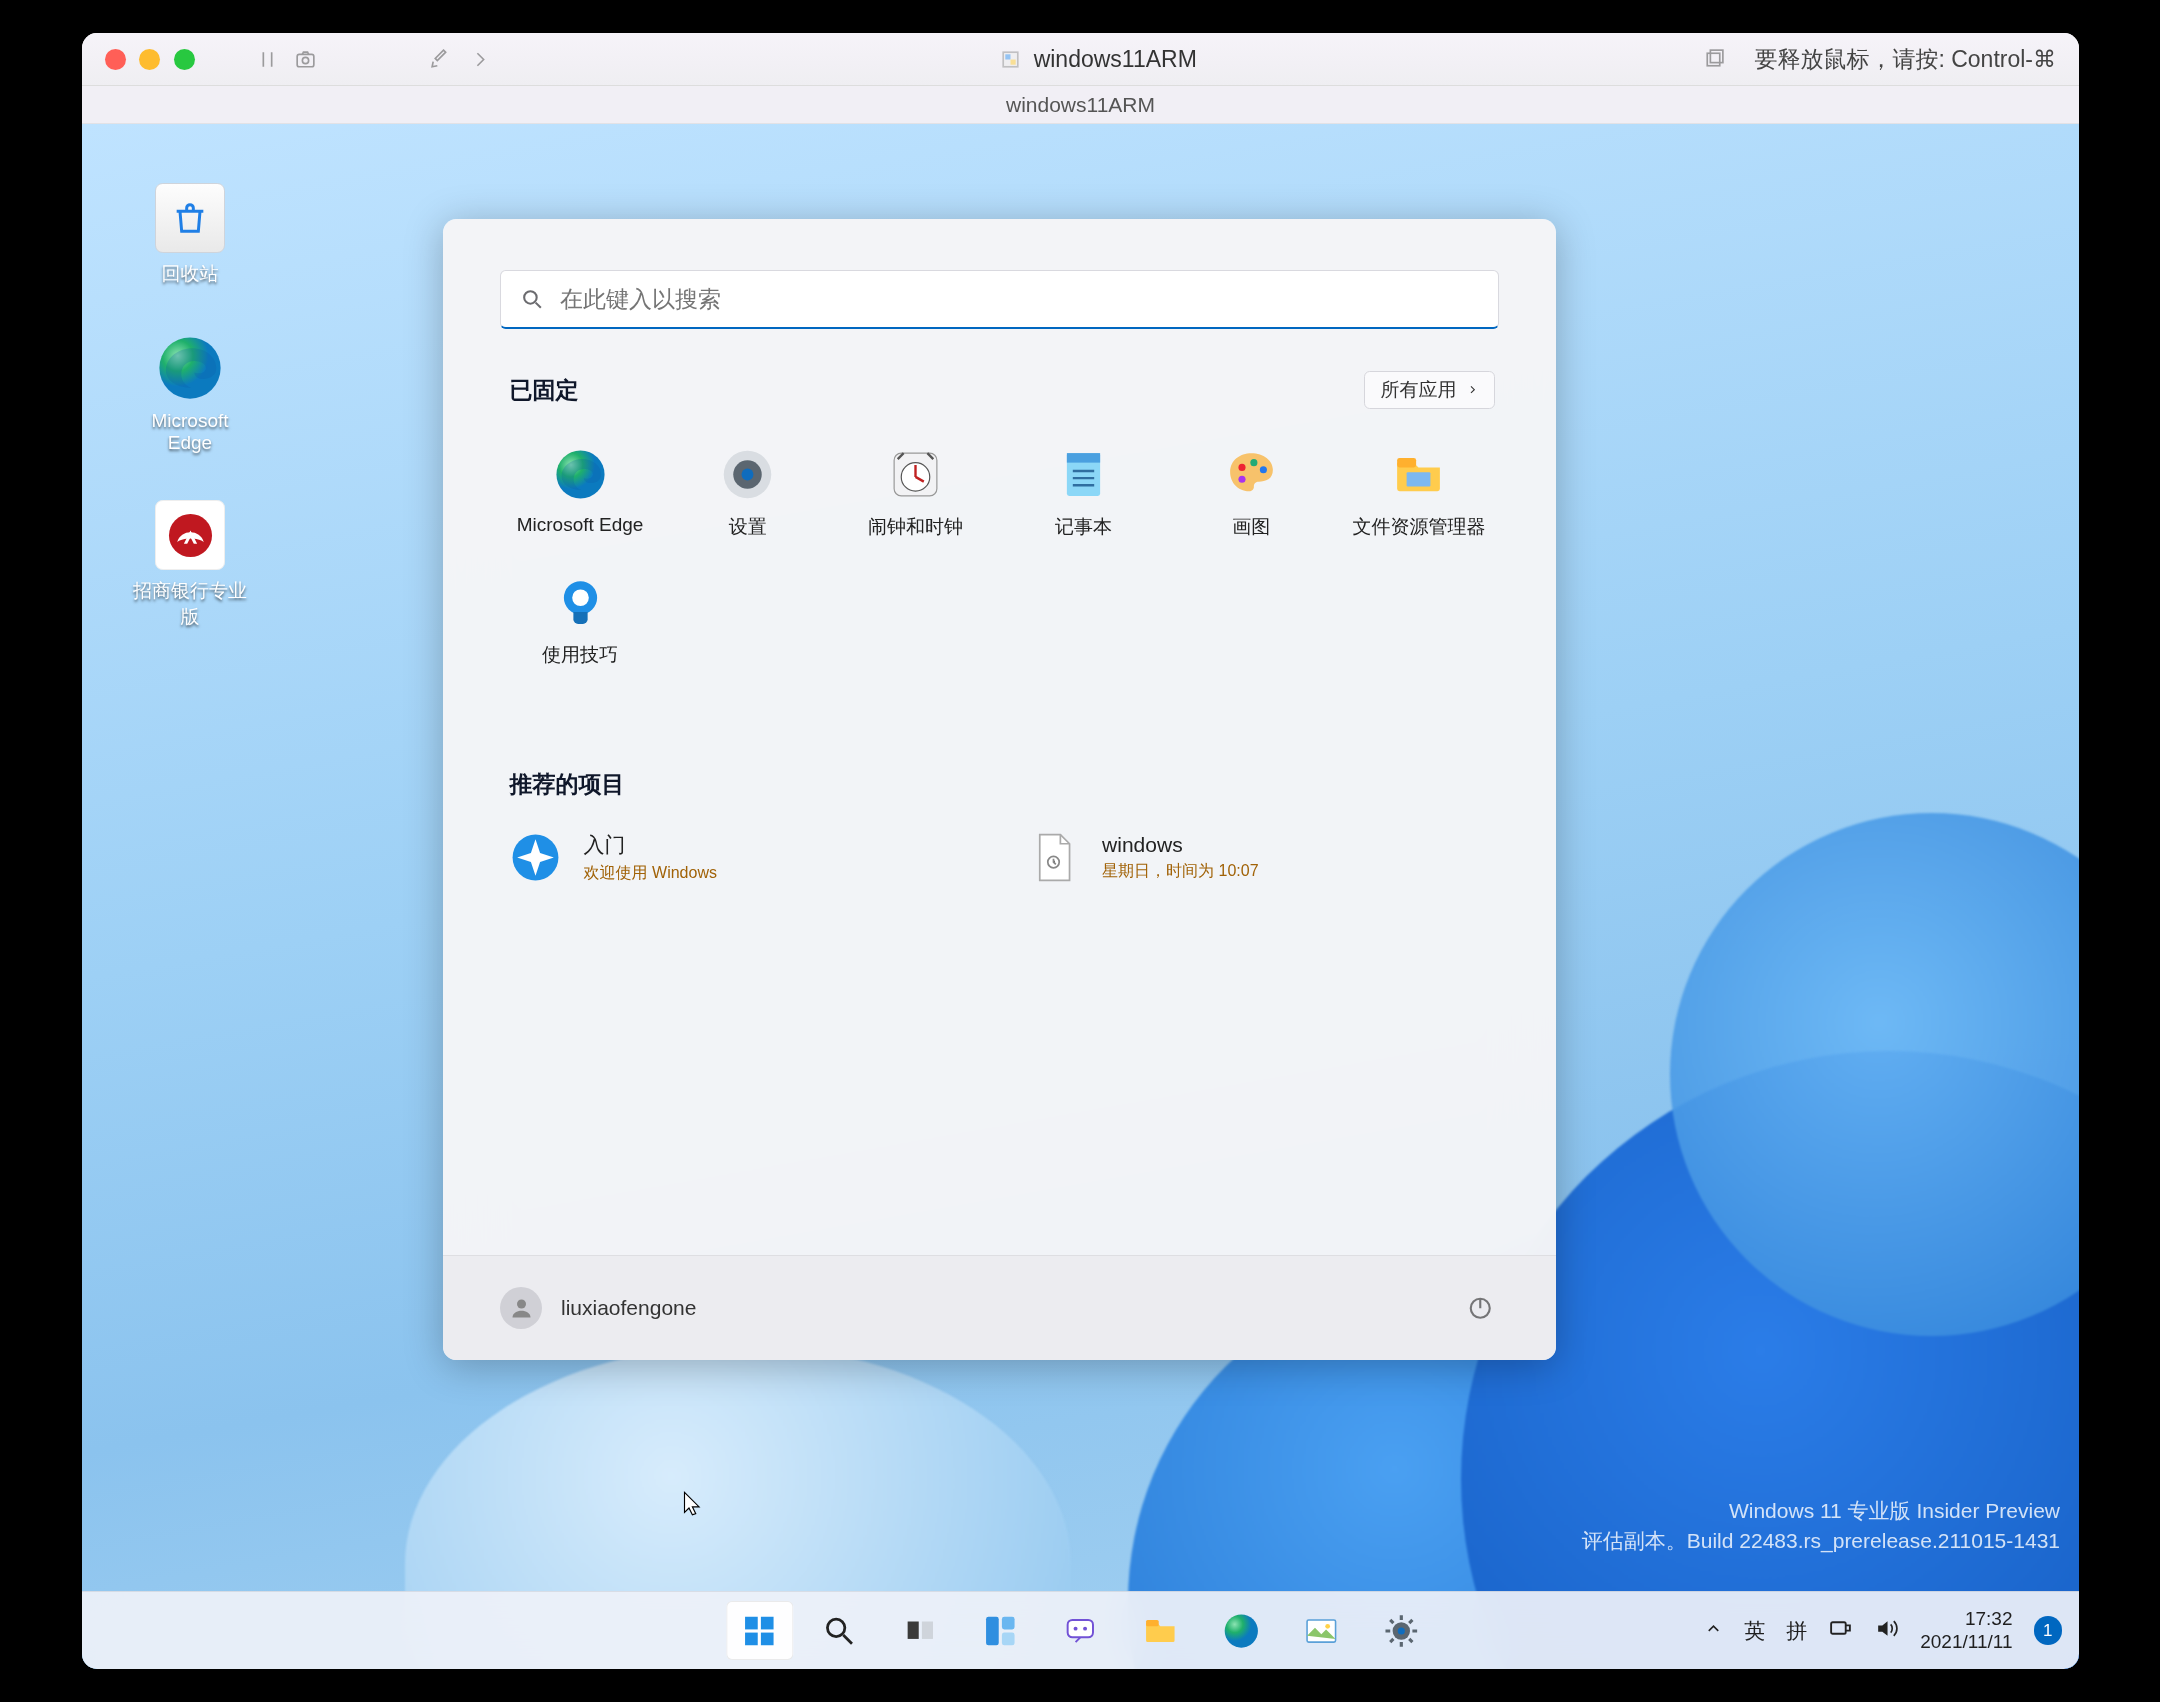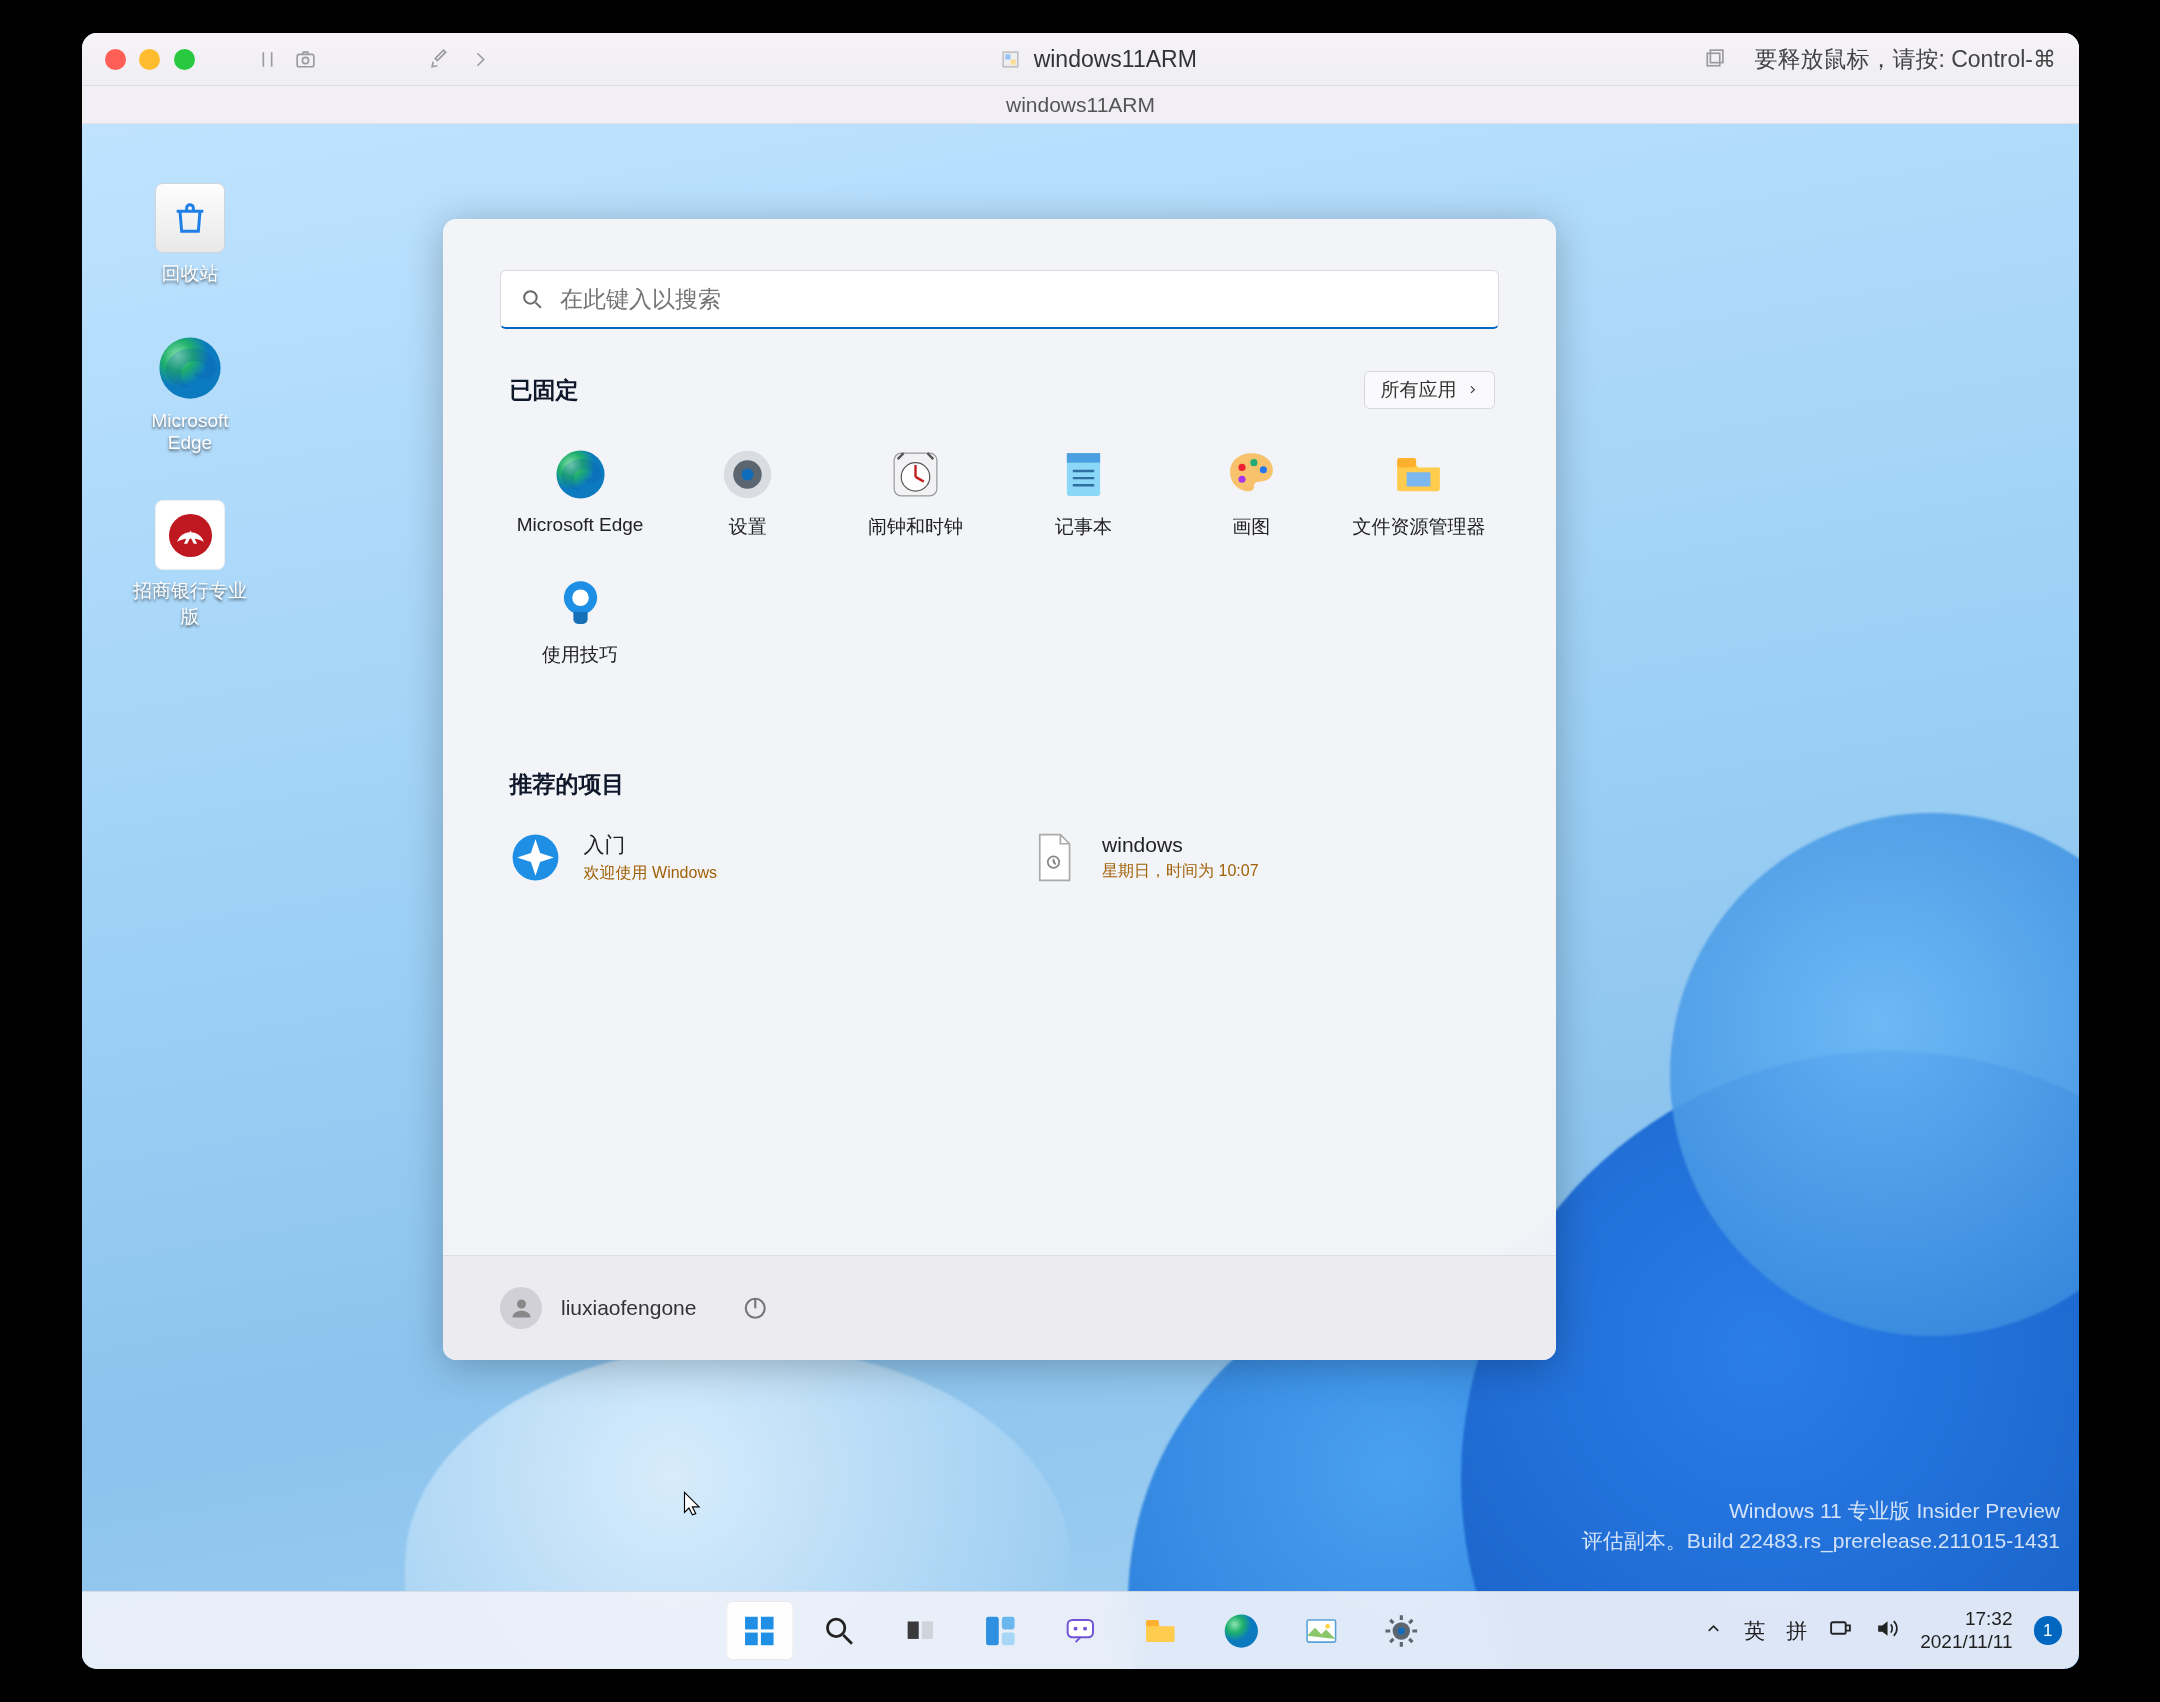--- a/index.html
+++ b/index.html
@@ -58,21 +58,21 @@
 .pin .ic { width: 57px; height: 57px; display: flex; align-items: center; justify-content: center; }
 .pin-label { font-size: 19px; color: #222; text-align: center; }
 
 .reco-grid { margin-top: 23px; display: grid; grid-template-columns: 1fr 1fr; gap: 12px 38px; }
 .reco { display: flex; align-items: center; gap: 21px; padding: 7.6px; border-radius: 5.7px; }
 .reco .ic { width: 55px; height: 55px; }
 .reco-text { display: flex; flex-direction: column; gap: 3.8px; }
 .reco-title { font-size: 21px; color: #222; }
 .reco-sub { font-size: 16px; color: #a16207; }
 
-.start-footer { margin-top: auto; height: 105px; margin-left: -57px; margin-right: -57px; padding: 0 57px; background: rgba(235,235,240,.9); border-top: 1px solid rgba(0,0,0,.06); display: flex; align-items: center; border-radius: 0 0 13.3px 13.3px; gap: 40px; }
+.start-footer { margin-top: auto; height: 105px; margin-left: -57px; margin-right: -57px; padding: 0 57px; background: rgba(235,235,240,.9); border-top: 1px solid rgba(0,0,0,.06); display: flex; align-items: center; justify-content: space-between; border-radius: 0 0 13.3px 13.3px; gap: 40px; }
 .user { display: flex; align-items: center; gap: 19px; font-size: 21px; color: #333; }
 .avatar { width: 42px; height: 42px; border-radius: 50%; background: #d0d0d6; display:flex; align-items:center; justify-content:center; }
 .power { width: 38px; height: 38px; display:flex; align-items:center; justify-content:center; opacity:.7; }
 
 
 .taskbar { position: absolute; left: 0; right: 0; bottom: 0; height: 78px; background: rgba(238,241,248,.92); backdrop-filter: blur(19px); border-top: 1px solid rgba(0,0,0,.08); display: flex; align-items: center; }
 .tb-center { position: absolute; left: 50%; transform: translateX(-50%); display: flex; gap: 13.3px; }
 .tbtn { width: 67px; height: 59px; border-radius: 5.7px; display:flex; align-items:center; justify-content:center; }
 .tbtn.active { background: rgba(255,255,255,.9); box-shadow: inset 0 0 0 1px rgba(0,0,0,.08); }
 .tbtn svg { width: 38px; height: 38px; }

